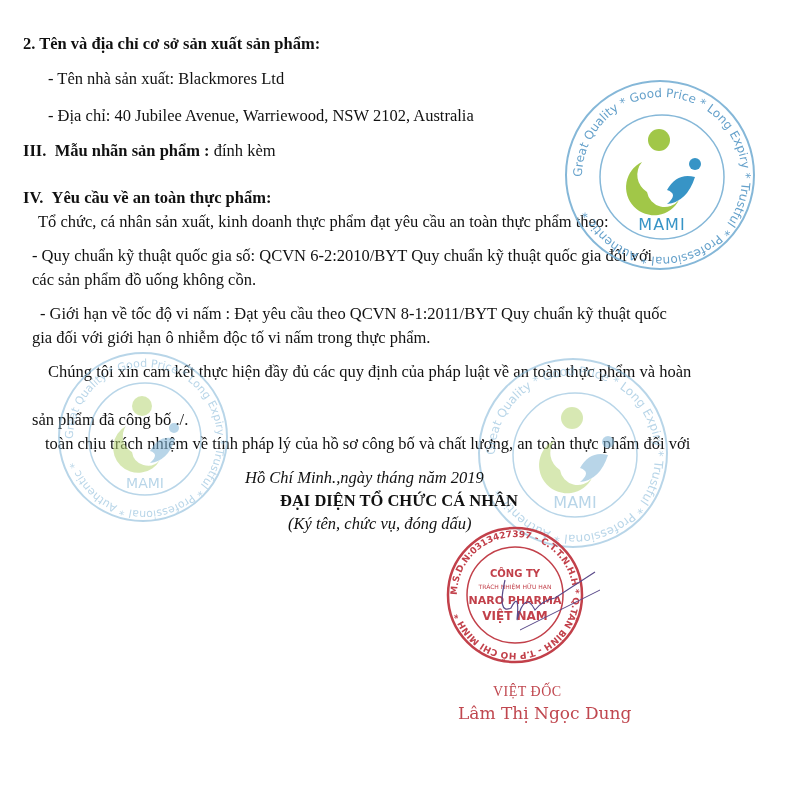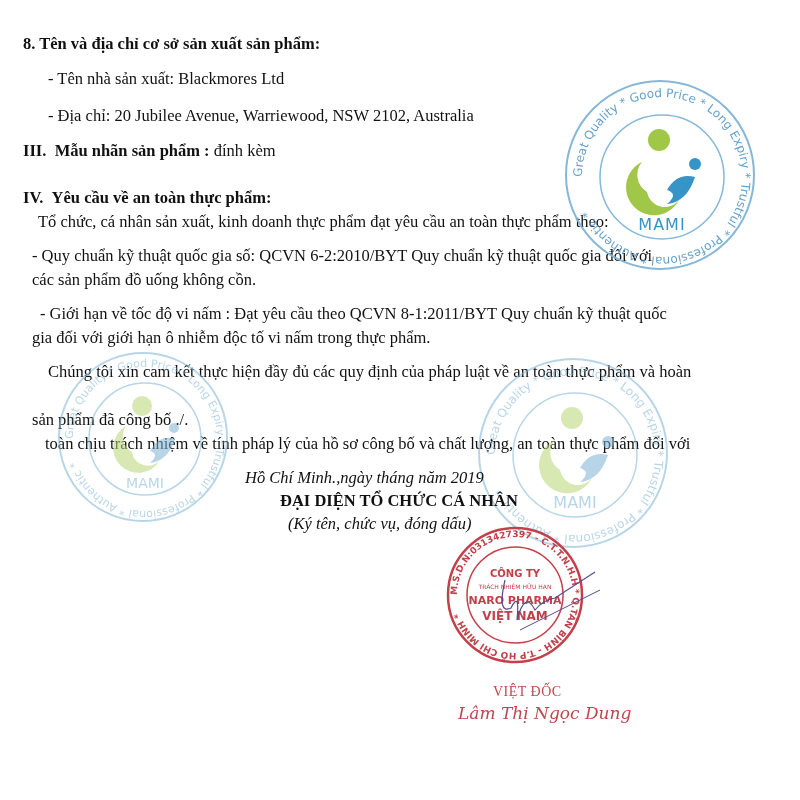--- a/index.html
+++ b/index.html
@@ -10,28 +10,28 @@
   .line { position:absolute; font-size:16.5px; white-space:nowrap; line-height:20px; }
   .bold { font-weight:bold; }
   .italic { font-style:italic; }
   .stamp-blue {
     position:absolute; border-radius:50%; border:2px solid #7fb4d6;
     box-sizing:border-box; opacity:0.95;
   }
   .stamp-blue svg { position:absolute; left:0; top:0; }
   .red-stamp { position:absolute; }
   .sig-title { position:absolute; font-size:14px; color:#c0474f; letter-spacing:0.5px; }
-  .sig-name { position:absolute; font-size:17px; color:#c0474f; font-style:italic; font-family:"DejaVu Serif", serif; }
+  .sig-name { position:absolute; font-size:17px; color:#c0474f; font-family:"DejaVu Serif", serif; }
 </style>
 </head>
 <body>
 
-<div class="line bold" style="left:23px; top:34px;">8. Tên và địa chỉ cơ sở sản xuất sản phẩm:</div>
+<div class="line bold" style="left:23px; top:34px;">2. Tên và địa chỉ cơ sở sản xuất sản phẩm:</div>
 <div class="line" style="left:48px; top:69px;">- Tên nhà sản xuất: Blackmores Ltd</div>
-<div class="line" style="left:48px; top:106px;">- Địa chỉ: 20 Jubilee Avenue, Warriewood, NSW 2102, Australia</div>
+<div class="line" style="left:48px; top:106px;">- Địa chỉ: 40 Jubilee Avenue, Warriewood, NSW 2102, Australia</div>
 
 <div class="line" style="left:23px; top:141px;">
   <span class="bold">III.</span>&nbsp;&nbsp;<span class="bold">Mẫu nhãn sản phẩm :</span> <span>đính kèm</span>
 </div>
 
 <div class="line bold" style="left:23px; top:188px;">
   <span>IV.</span>&nbsp;&nbsp;<span>Yêu cầu về an toàn thực phẩm:</span>
 </div>
 <div class="line" style="left:38px; top:212px;">Tổ chức, cá nhân sản xuất, kinh doanh thực phẩm đạt yêu cầu an toàn thực phẩm theo:</div>
 <div class="line" style="left:32px; top:246px;">- Quy chuẩn kỹ thuật quốc gia số: QCVN 6-2:2010/BYT Quy chuẩn kỹ thuật quốc gia đối với</div>

